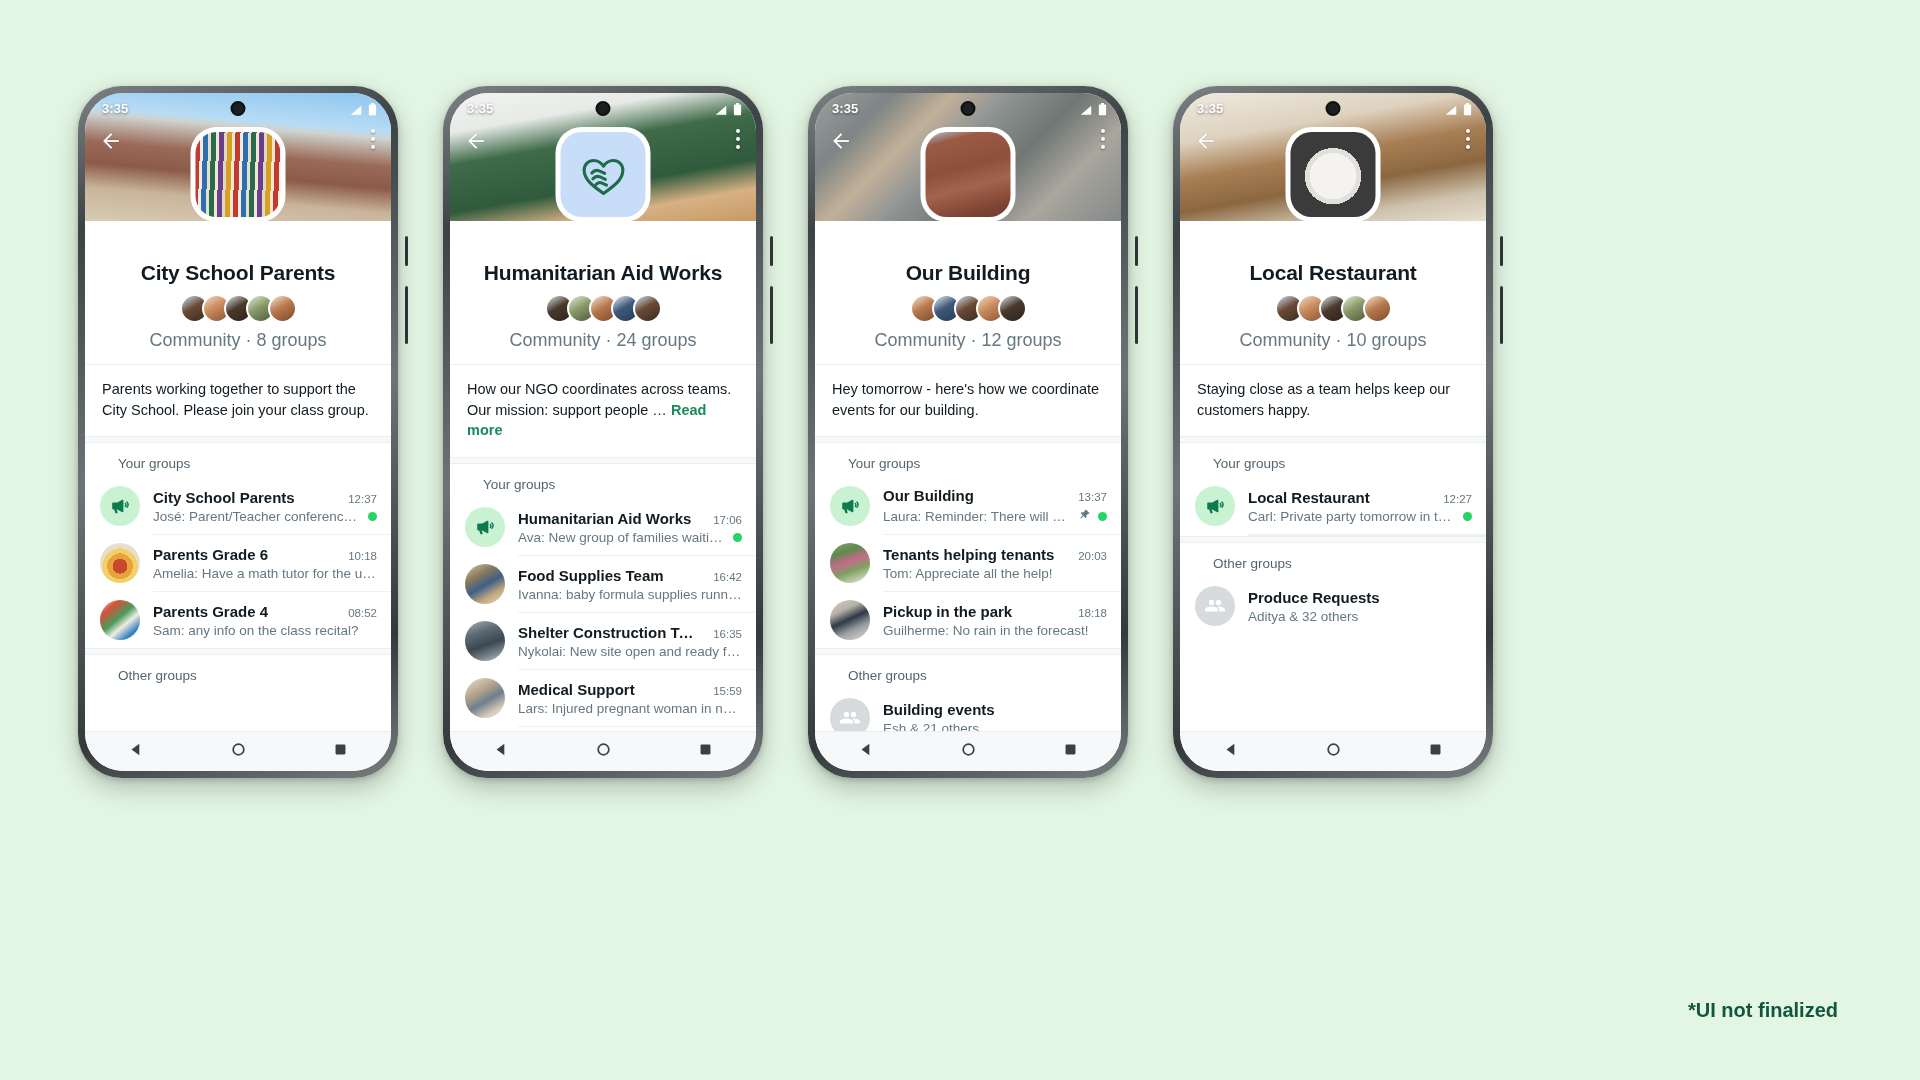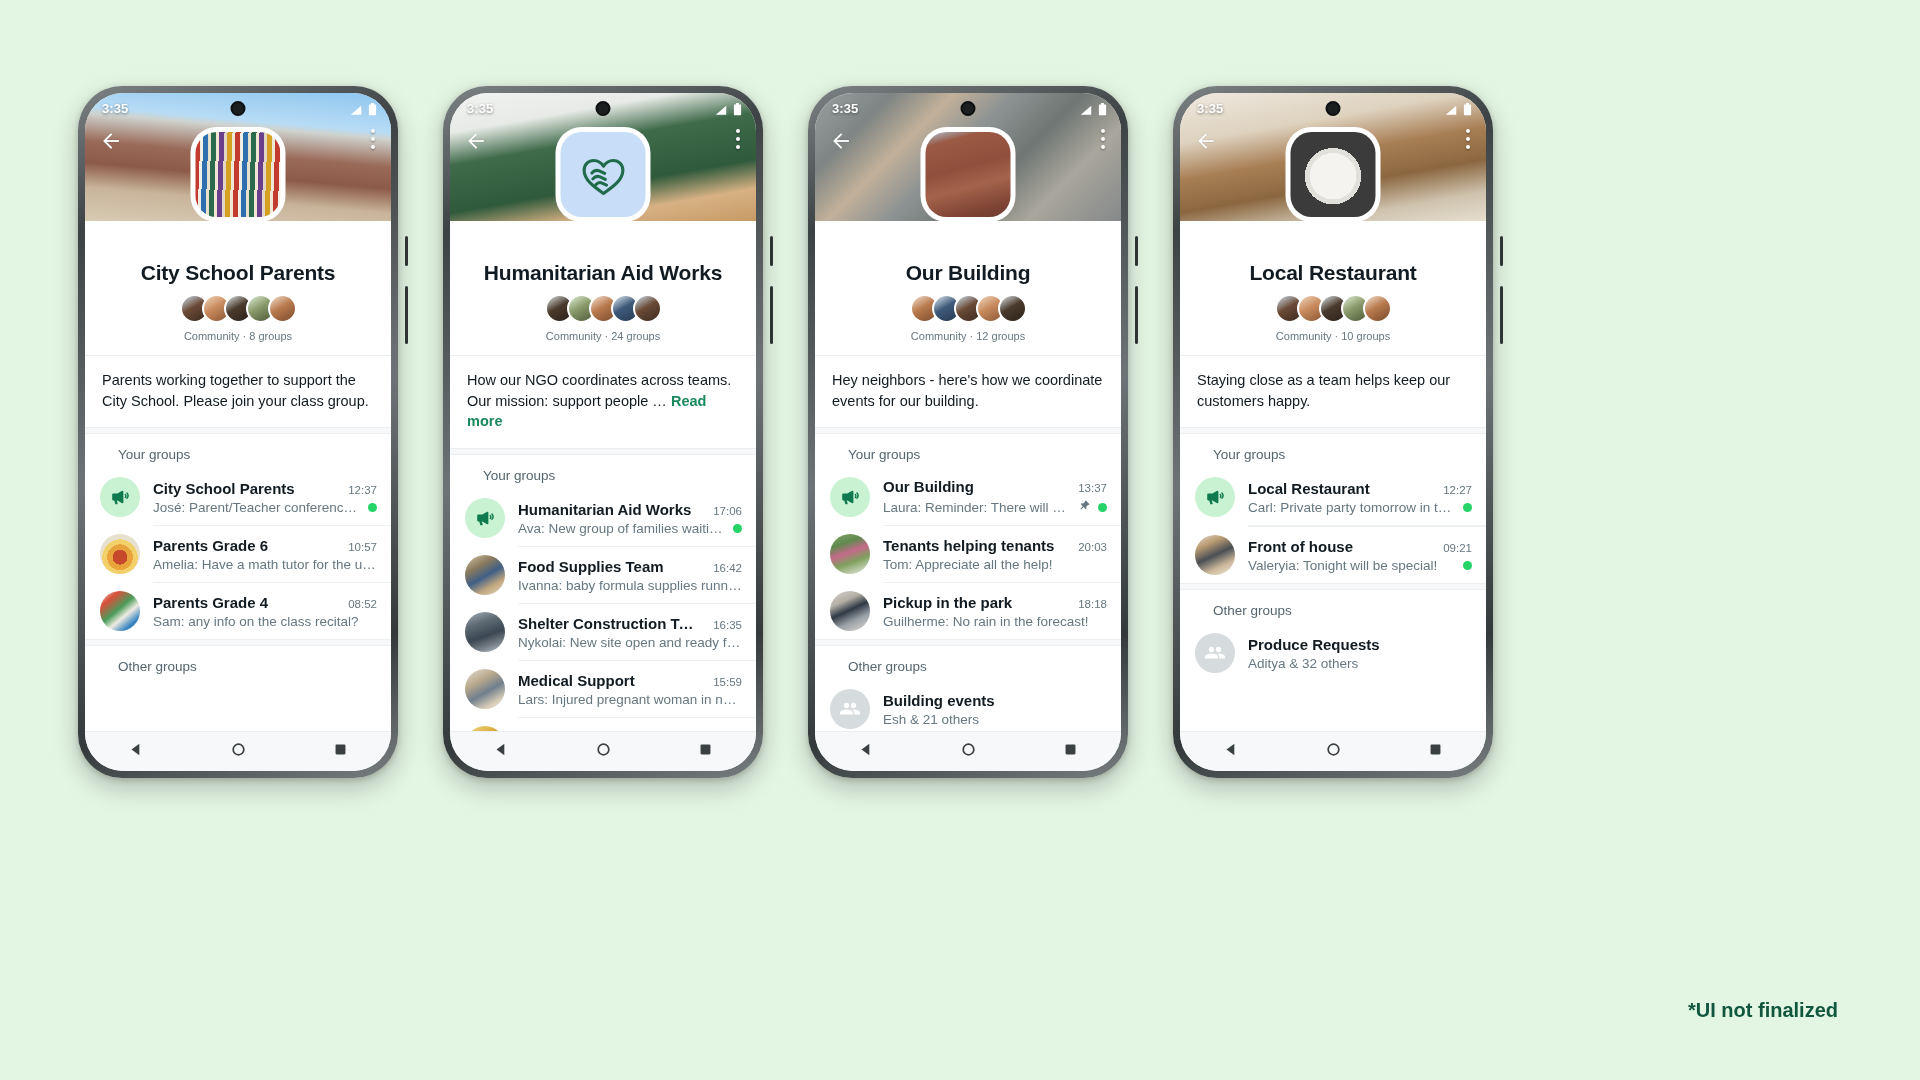--- a/index.html
+++ b/index.html
@@ -64,21 +64,21 @@
 
   
   .profile { padding-top:40px; text-align:center; background:#fff; }
   .comm-title { font-size:21px; font-weight:700; color:#111b21; letter-spacing:-.2px; }
   .facepile { display:flex; justify-content:center; margin-top:9px; }
   .facepile .f {
     width:29px; height:29px; border-radius:50%; border:2px solid #fff;
     margin-left:-7px; overflow:hidden; position:relative;
   }
   .facepile .f:first-child { margin-left:0; }
-  .comm-meta { margin-top:7px; font-size:11px; color:#667781; }
+  .comm-meta { margin-top:7px; font-size:18px; color:#667781; }
 
   .about {
     padding:14px 17px 16px; font-size:14.5px; line-height:1.43; color:#111b21;
     border-top:1px solid #eceff1; background:#fff; margin-top:13px;
   }
   .read-more { color:#1a8a5d; font-weight:700; cursor:pointer; }
 
   .divider { height:7px; background:#f7f8fa; border-top:1px solid #eceff1; border-bottom:1px solid #eceff1; }
 
   .sec-head { padding:13px 33px 7px; font-size:13.5px; color:#54656f; }
@@ -192,21 +192,21 @@
                   <span class="unread"></span>
                 </div>
               </div>
             </div>
             <div class="row-sep"></div>
             <div class="row">
               <div class="row-av" style="background: radial-gradient(circle at 50% 58%, rgb(200, 72, 45) 0px, rgb(200, 72, 45) 24%, rgb(232, 163, 58) 24%, rgb(232, 163, 58) 42%, rgb(242, 208, 106) 42%, rgb(242, 208, 106) 58%, rgb(232, 224, 207) 58%, rgb(232, 224, 207) 100%);"></div>
               <div class="row-body">
                 <div class="row-top">
                   <div class="row-title">Parents Grade 6</div>
-                  <div class="row-time">10:57</div>
+                  <div class="row-time">10:18</div>
                 </div>
                 <div class="row-bot">
                   <div class="row-sub">Amelia: Have a math tutor for the upco…</div>
                 </div>
               </div>
             </div>
             <div class="row-sep"></div>
             <div class="row">
               <div class="row-av" style="background: linear-gradient(140deg, rgb(232, 227, 216) 0%, rgb(217, 79, 58) 22%, rgb(74, 156, 90) 46%, rgb(240, 236, 226) 62%, rgb(47, 127, 191) 82%, rgb(222, 216, 203) 100%);"></div>
               <div class="row-body">
@@ -398,21 +398,21 @@
               <div class="comm-title">Our Building</div>
               <div class="facepile">
                 <div class="f" style="background: linear-gradient(150deg, rgb(246, 227, 211) 0%, rgb(185, 122, 78) 45%, rgb(122, 75, 44) 100%);"></div>
                 <div class="f" style="background: linear-gradient(150deg, rgb(230, 238, 245) 0%, rgb(62, 90, 122) 45%, rgb(37, 58, 82) 100%);"></div>
                 <div class="f" style="background: linear-gradient(150deg, rgb(207, 227, 242) 0%, rgb(107, 74, 54) 45%, rgb(58, 42, 32) 100%);"></div>
                 <div class="f" style="background: linear-gradient(150deg, rgb(243, 217, 192) 0%, rgb(201, 139, 94) 45%, rgb(138, 86, 53) 100%);"></div>
                 <div class="f" style="background: linear-gradient(150deg, rgb(223, 231, 234) 0%, rgb(74, 58, 44) 45%, rgb(43, 33, 26) 100%);"></div>
               </div>
               <div class="comm-meta">Community · 12 groups</div>
             </div>
-            <div class="about">Hey neighbors - here's how we coordinate events for our building.</div>
+            <div class="about">Hey tomorrow - here's how we coordinate events for our building.</div>
             <div class="divider"></div>
             <div class="sec-head">Your groups</div>
             <div class="row">
               <div class="row-av ann">
                 <svg viewBox="0 0 24 24" width="22" height="22">
                   <g fill="#0f7a4d">
                     <path d="M3.5 9.2v5.6c0 .5.4.9.9.9h1.3l1.1 3.6c.1.4.5.7.9.7h.9c.6 0 1-.5.8-1.1l-1-3.2h.7l5.3 3.1c.6.3 1.3-.1 1.3-.8V6c0-.7-.7-1.1-1.3-.8L9.1 8.3H4.4c-.5 0-.9.4-.9.9z"></path>
                     <path d="M 17.8 9.2 a 2.2 2.2 0 0 1 0 3.2" stroke="#0f7a4d" stroke-width="1.6" fill="none" stroke-linecap="round"></path>
                     <path d="M 19.6 7.6 a 3.9 3.9 0 0 1 0 5.7" stroke="#0f7a4d" stroke-width="1.6" fill="none" stroke-linecap="round"></path>
                   </g>
@@ -548,33 +548,20 @@
                   <div class="row-time">12:27</div>
                 </div>
                 <div class="row-bot">
                   <div class="row-sub">Carl: Private party tomorrow in the …</div>
                   <span class="unread"></span>
                 </div>
               </div>
             </div>
             <div class="row-sep"></div>
             <div class="row-sep"></div>
-            <div class="row">
-              <div class="row-av" style="background: linear-gradient(155deg, rgb(232, 224, 210) 0%, rgb(185, 154, 114) 26%, rgb(74, 79, 85) 50%, rgb(203, 183, 154) 74%, rgb(242, 236, 224) 100%);"></div>
-              <div class="row-body">
-                <div class="row-top">
-                  <div class="row-title">Front of house</div>
-                  <div class="row-time">09:21</div>
-                </div>
-                <div class="row-bot">
-                  <div class="row-sub">Valeryia: Tonight will be special!</div>
-                  <span class="unread"></span>
-                </div>
-              </div>
-            </div>
             <div class="divider"></div>
             <div class="sec-head">Other groups</div>
             <div class="row">
               <div class="row-av grp">
                 <svg viewBox="0 0 24 24" width="24" height="24">
                   <path fill="#fff" d="M8.5 11a2.6 2.6 0 1 0 0-5.2 2.6 2.6 0 0 0 0 5.2zm7 0a2.6 2.6 0 1 0 0-5.2 2.6 2.6 0 0 0 0 5.2zM8.5 12.6c-2.2 0-6.5 1.1-6.5 3.3v1.6h13v-1.6c0-2.2-4.3-3.3-6.5-3.3zm7 0c-.3 0-.6 0-1 .1 1.1.8 1.8 1.9 1.8 3.2v1.6H22v-1.6c0-2.2-4.3-3.3-6.5-3.3z"></path>
                 </svg>
               </div>
               <div class="row-body">
                 <div class="row-top">

